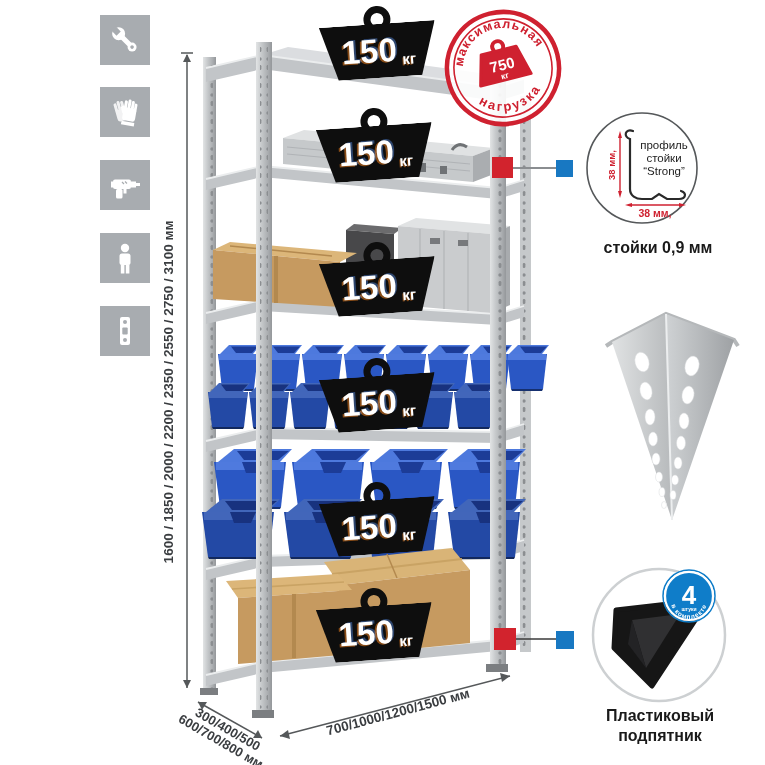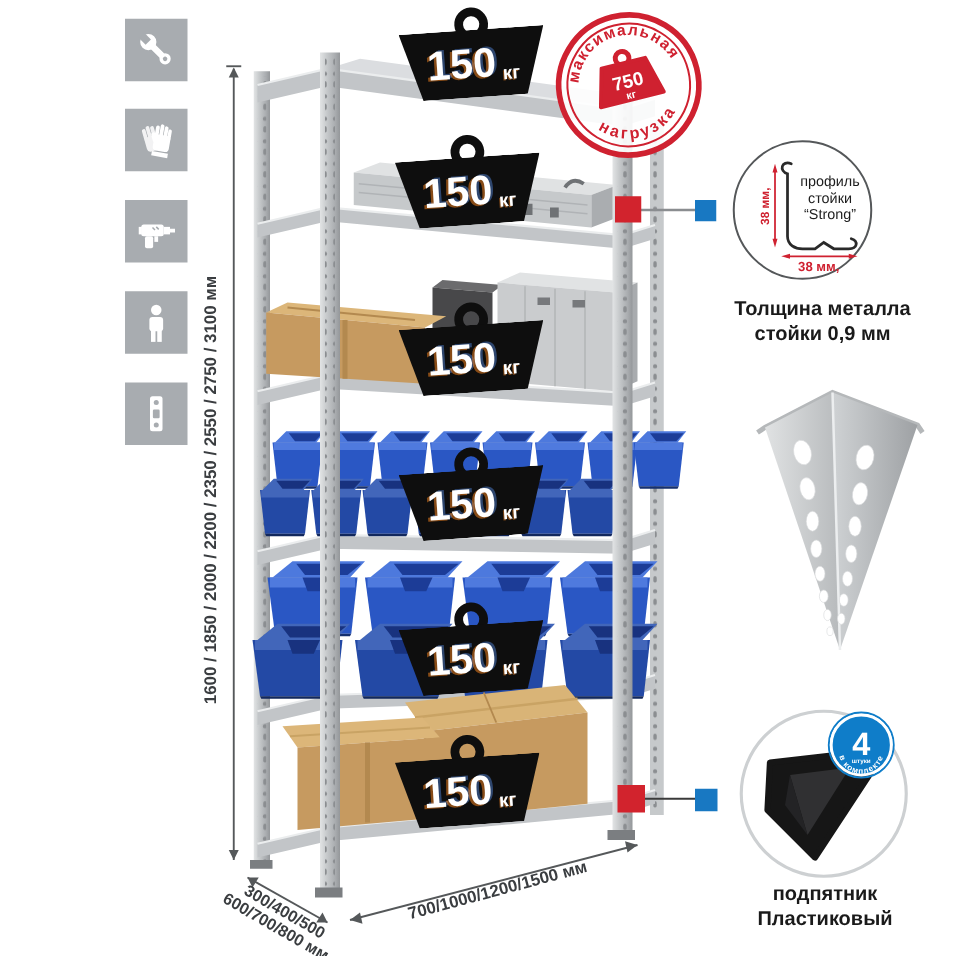--- a/index.html
+++ b/index.html
@@ -373,21 +373,20 @@
       <polygon points="95,93 95,97 102,95" fill="#cf2130"></polygon>
       <text x="71" y="107" text-anchor="middle" font-size="10.5" font-weight="bold" fill="#cf2130">38 мм,</text>
     </g>
     <g fill="#1d1d1d" font-size="11.5" text-anchor="middle">
       <text x="80" y="39">профиль</text>
       <text x="80" y="52">стойки</text>
       <text x="80" y="65">“Strong”</text>
     </g>
   </svg>
   <div class="caption" id="cap-profile">
-    <div>Толщина металла</div>
     <div>стойки 0,9 мм</div>
   </div>
 
   <svg class="rightsvg" style="left:586px;top:298px" width="156" height="228" viewBox="0 0 156 228">
     <defs>
       <linearGradient id="gL" x1="0" y1="0" x2="1" y2="0">
         <stop offset="0" stop-color="#e0e2e3"></stop>
           <stop offset="1" stop-color="#b7babc"></stop>
       </linearGradient>
       <linearGradient id="gR" x1="0" y1="0" x2="1" y2="0">
@@ -432,17 +431,17 @@
       <text x="0" y="14.5" text-anchor="middle" font-size="5" font-weight="bold" fill="#fff">штуки</text>
       <defs>
           <path id="bArc" d="M-18,5 A18,18 0 0 0 18,5"></path>
         </defs>
       <text font-size="6.5" font-weight="bold" fill="#fff" letter-spacing=".8">
         <textPath href="#bArc" startOffset="50%" text-anchor="middle">в комплекте</textPath>
       </text>
     </g>
   </svg>
   <div class="caption" id="cap-foot">
+    <div>Пластиковый</div>
     <div>подпятник</div>
-    <div>Пластиковый</div>
   </div>
 
 </div>
 
 </body></html>

